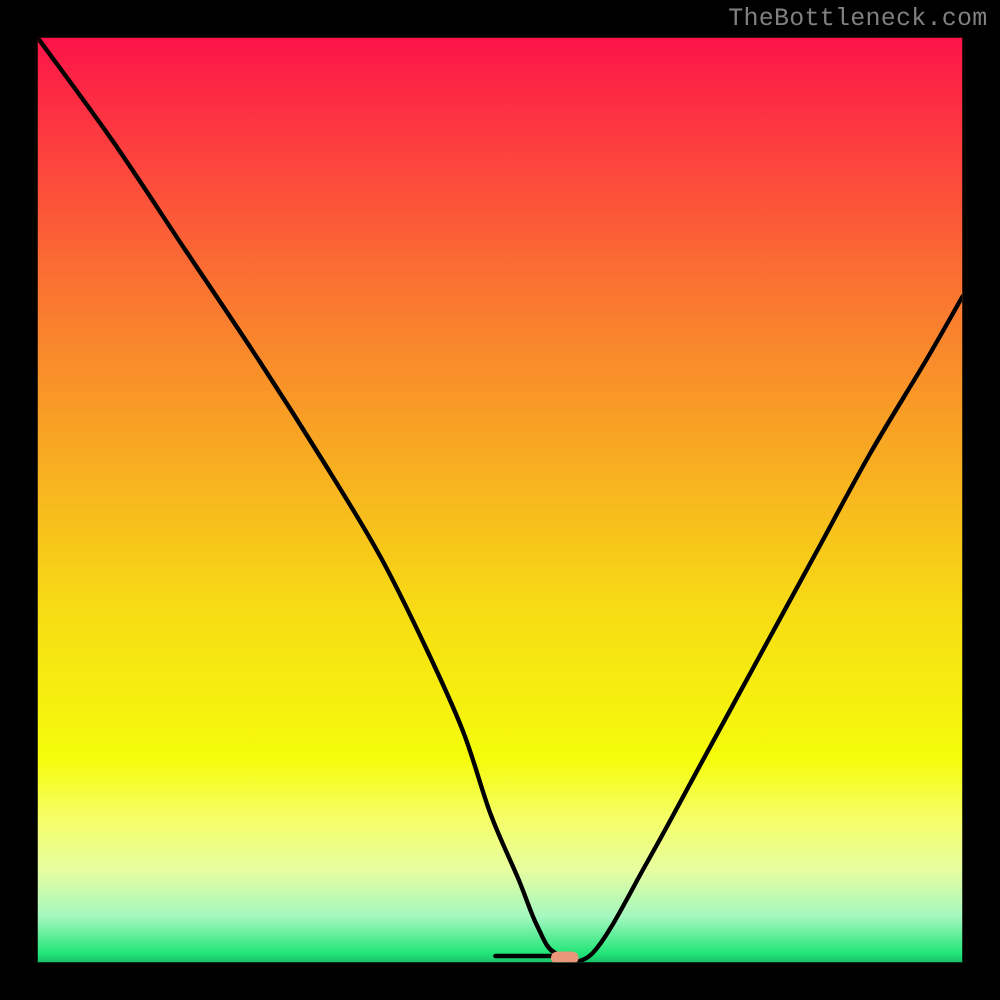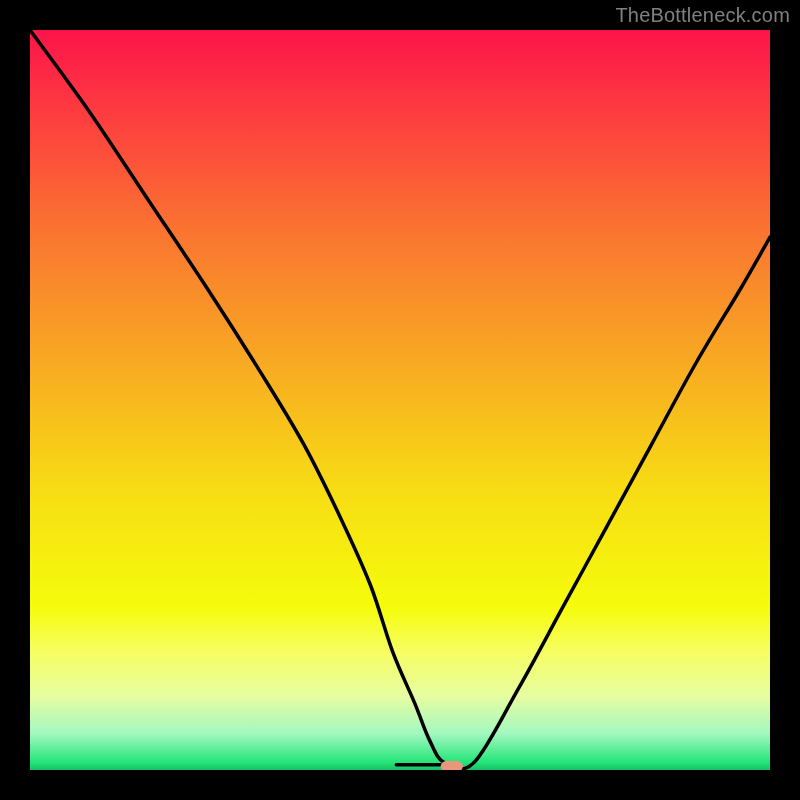--- a/index.html
+++ b/index.html
@@ -9,20 +9,21 @@
     height: 800px;
     background: #000;
     font-family: Arial, Helvetica, sans-serif;
     overflow: hidden;
   }
   .stage {
     position: relative;
     width: 800px;
     height: 800px;
     background: #000;
+    font-family: Liberation Mono, monospace;
   }
   .watermark {
     position: absolute;
     top: 4px;
     right: 10px;
     color: #808080;
     font-size: 20px;
     font-weight: 500;
     letter-spacing: 0.2px;
     z-index: 10;

